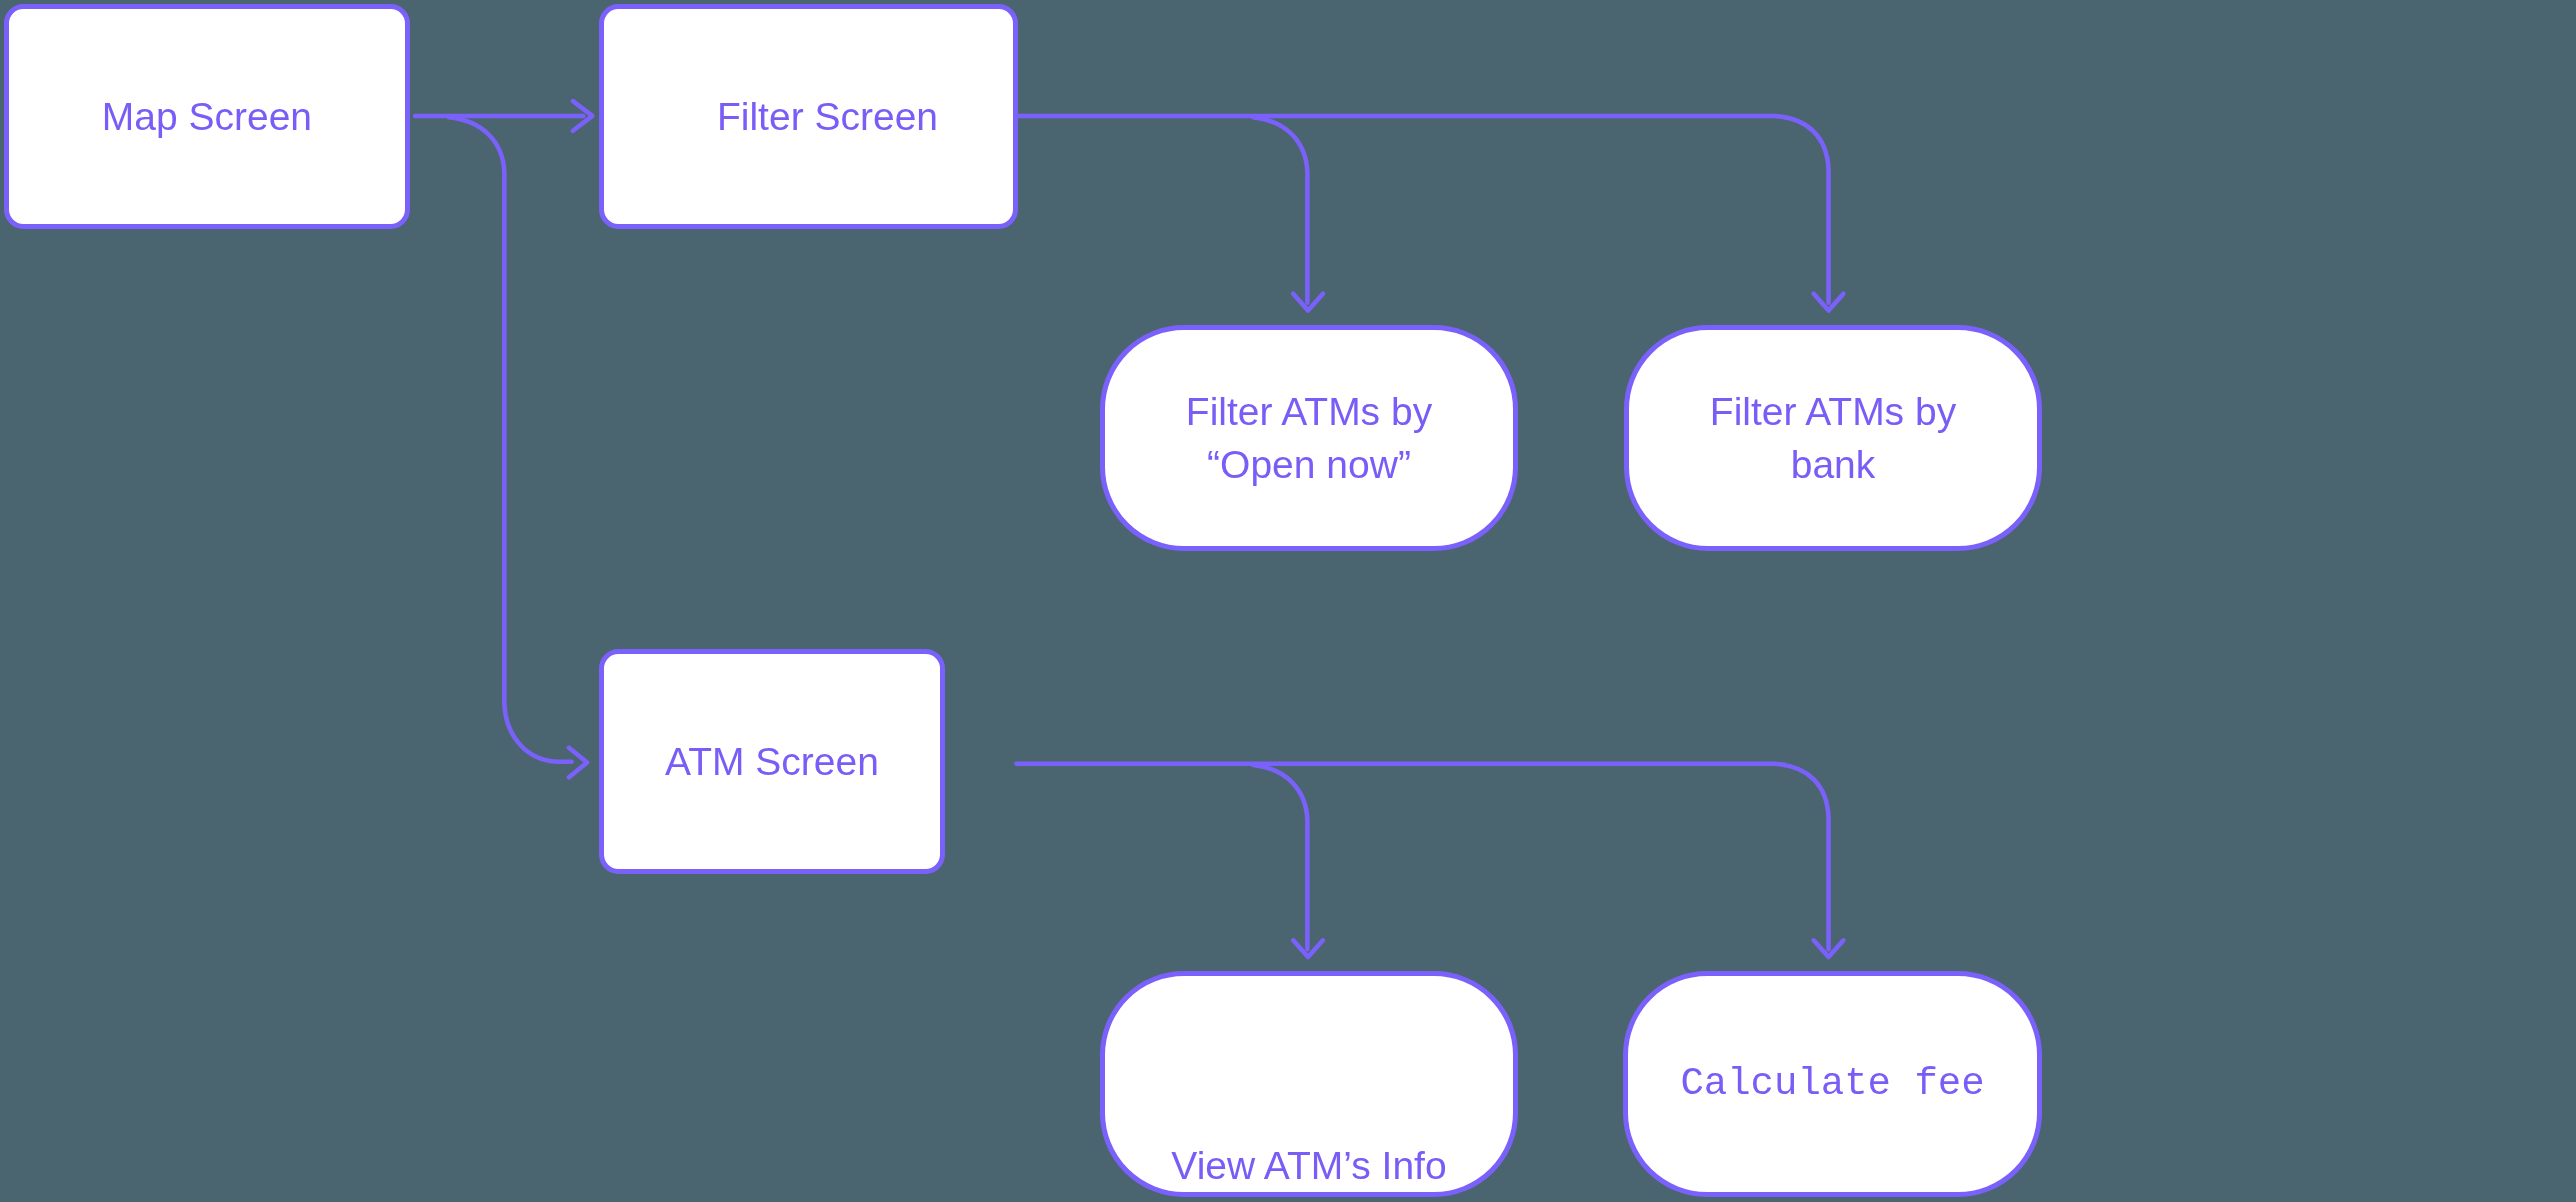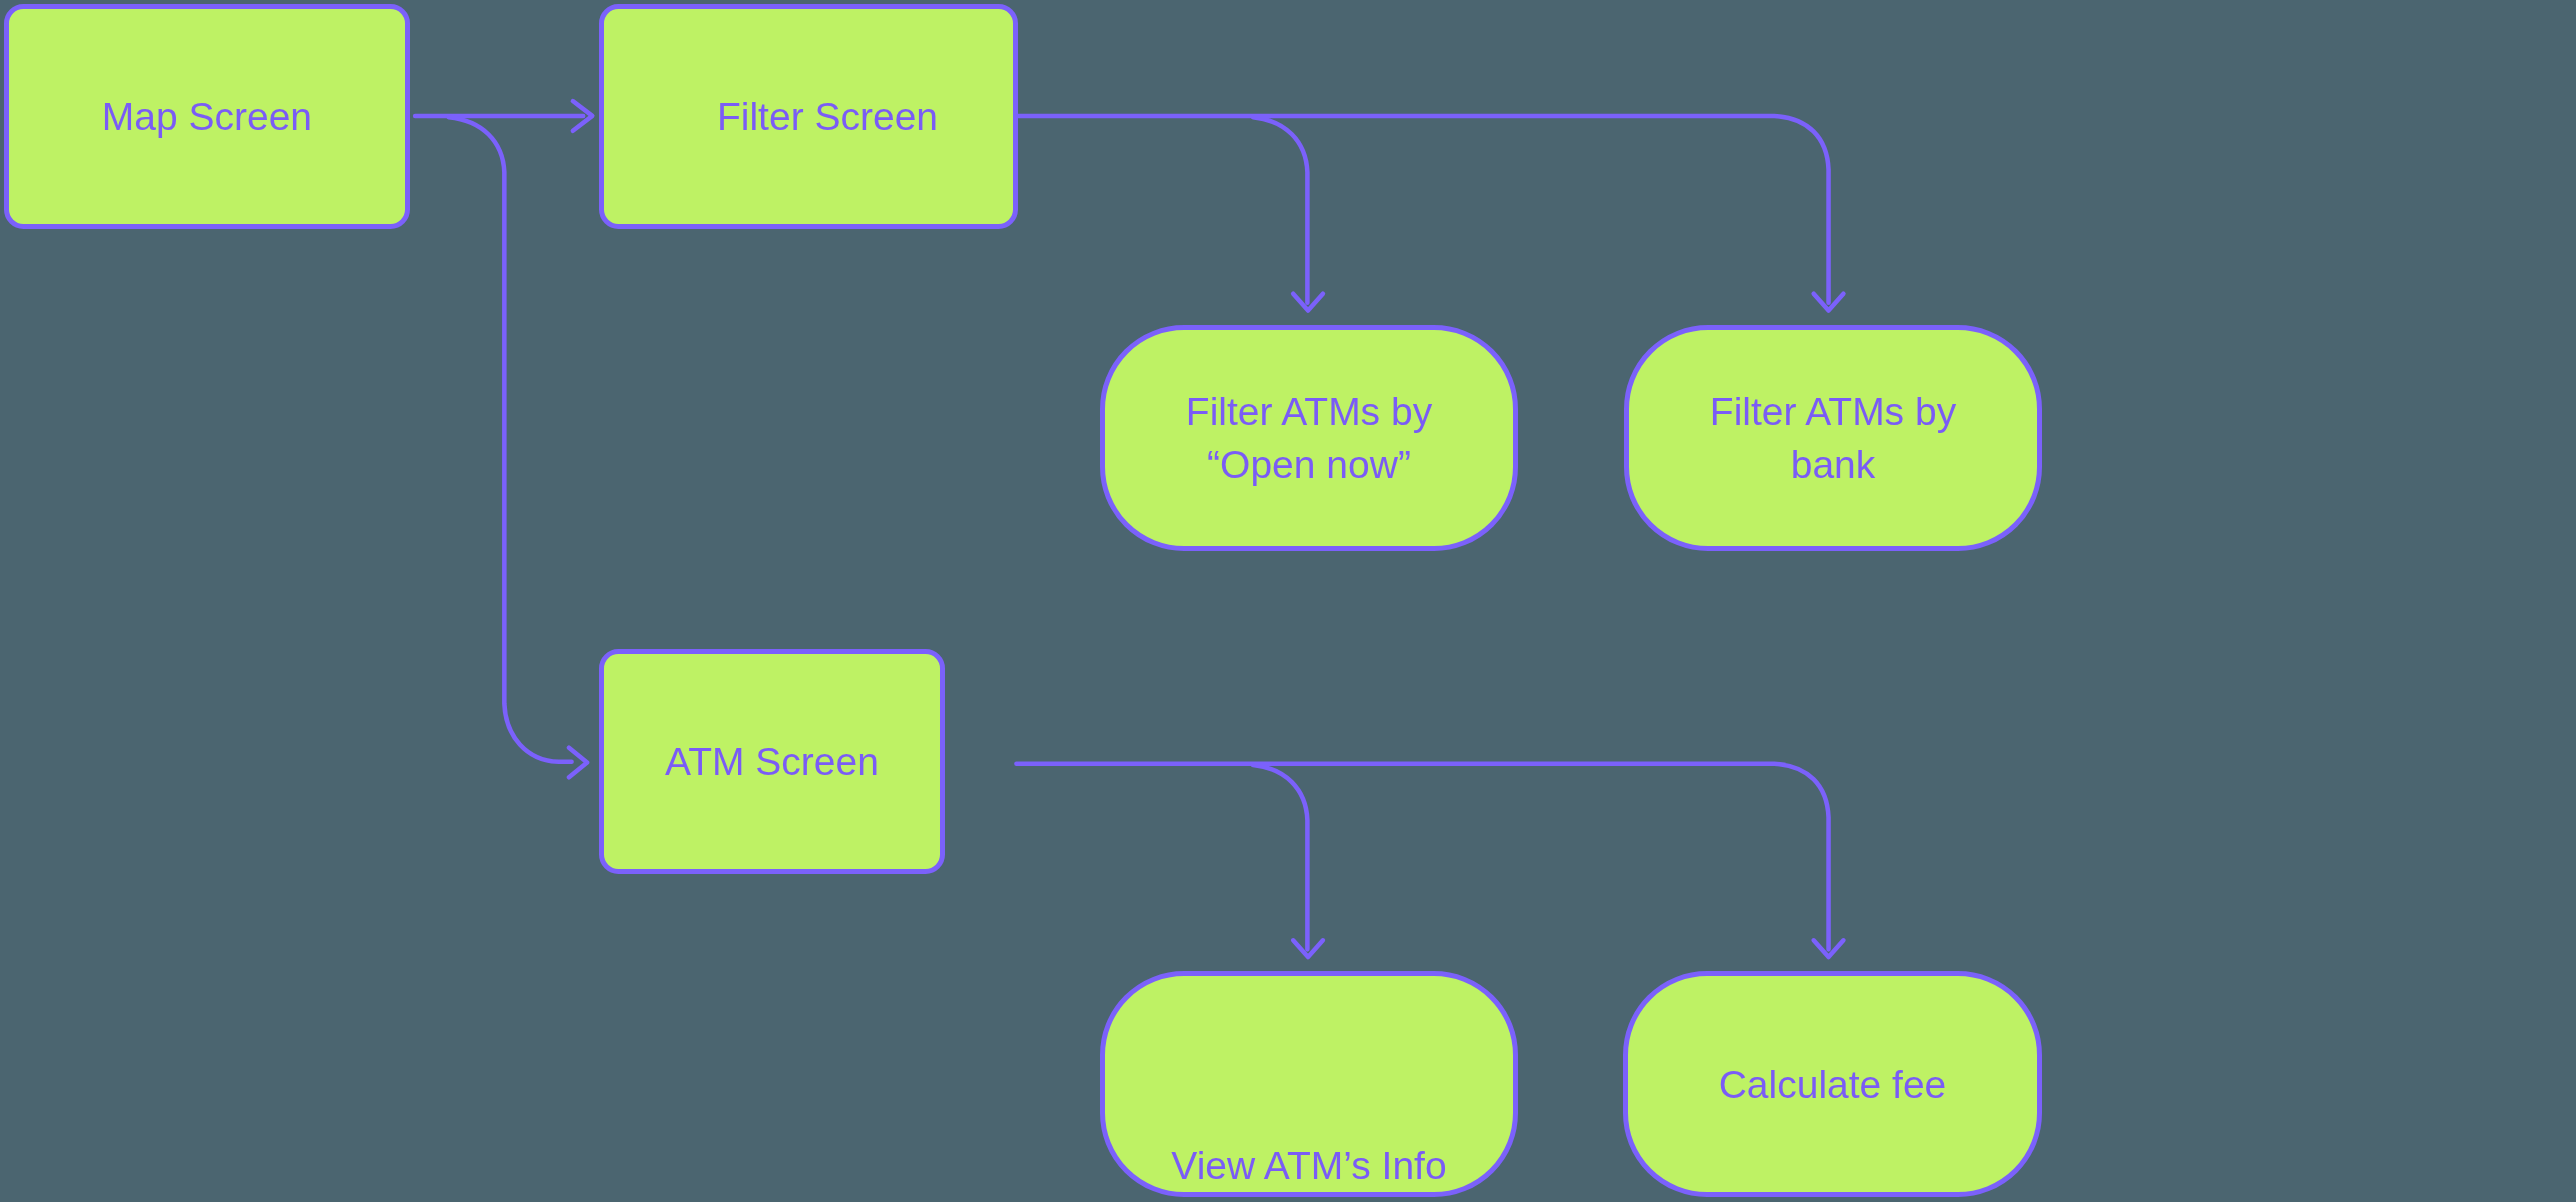--- a/index.html
+++ b/index.html
@@ -7,21 +7,21 @@
     position:relative;
     width:2576px;height:1203px;
     background:#4B6570;
     overflow:hidden;
     font-family:"Liberation Sans", sans-serif;
   }
   .wires{position:absolute;left:0;top:0;width:2576px;height:1203px;display:block;}
   .wire{fill:none;stroke:#7B61FB;stroke-width:7;stroke-linecap:round;stroke-linejoin:round;}
   .node{
     position:absolute;
-    background:#bef264;
+    background:#ffffff;
     border:5.2px solid #7B61FB;
     box-sizing:border-box;
     display:flex;align-items:center;justify-content:center;
     text-align:center;
     color:#7A5CF6;
     font-size:39px;
     font-weight:500;
     line-height:53px;
   }
   .rect{border-radius:19.4px;}
@@ -101,21 +101,21 @@
     </div>
   </div>
 
   <div class="node pill" style="left:1100px;top:971px;width:418px;height:226px;align-items:flex-end;">
     <div class="lbl">
       <div>View ATM’s Info</div>
       <div></div>
     </div>
   </div>
 
-  <div class="node pill" style="left:1623px;top:971px;width:419px;height:226px;">
+  <div class="node pill" style="left:1623px;top:971px;width:419px;height:226px;font-family:Liberation Mono, monospace;">
     <div class="lbl">
       <div>Calculate fee</div>
       <div></div>
     </div>
   </div>
 
 </div>
 
 
 </body></html>

